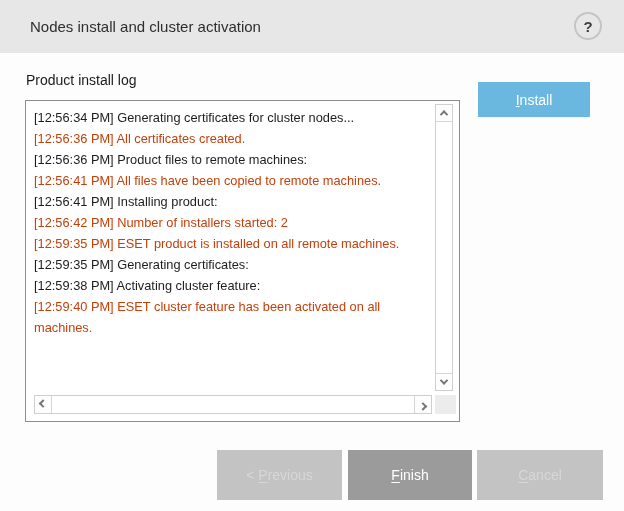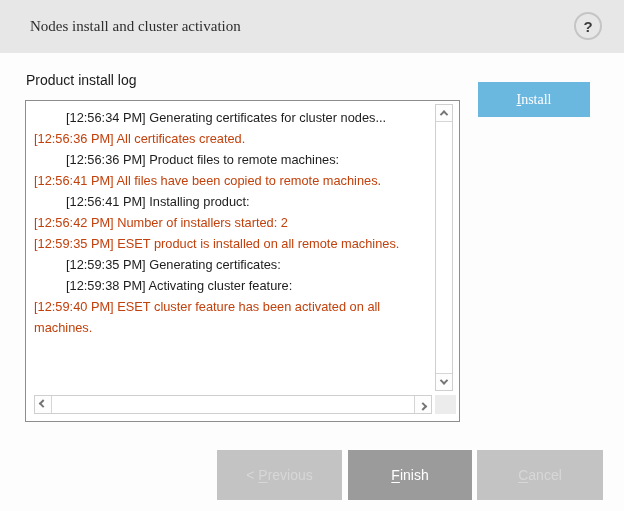--- a/index.html
+++ b/index.html
@@ -17,54 +17,54 @@
   }
 
   
   .titlebar {
     position: absolute; left: 0; top: 0; right: 0; height: 53px;
     background: #e7e7e7;
   }
   .titlebar h1 {
     position: absolute; left: 30px; top: 0; height: 53px;
     display: flex; align-items: center;
-    font-size: 15px; font-weight: 400; color: #2e2e2e; font-family: Liberation Serif, serif;
+    font-size: 15px; font-weight: 400; color: #2e2e2e;
   }
   .help-btn {
     position: absolute; right: 22px; top: 12px;
     width: 28px; height: 28px; border-radius: 50%;
     border: 2px solid #c5c5c5; background: transparent;
     color: #3c3c3c; font-size: 15px; font-weight: 700;
     display: flex; align-items: center; justify-content: center;
     cursor: pointer; line-height: 1;
   }
 
   
   .log-label {
     position: absolute; left: 26px; top: 72px;
     font-size: 14px; color: #1a1a1a;
   }
   .install-btn {
     position: absolute; left: 478px; top: 82px;
     width: 112px; height: 35px;
     border: none; background: #6ab7e0; color: #ffffff;
-    font-family: Liberation Serif, serif; font-size: 14px; cursor: pointer;
+    font-family: Liberation Sans, sans-serif; font-size: 14px; cursor: pointer;
   }
   .logbox {
     position: absolute; left: 25px; top: 100px;
     width: 435px; height: 322px;
     background: #ffffff; border: 1px solid #8d8d8d;
   }
   .log-content {
     position: absolute; left: 0; top: 0;
     width: 433px;
     padding: 6px 21px 0 8px;
     font-size: 12.8px; line-height: 21px;
   }
-  .log-line.info    { color: #1d1d1d; margin-left: 32px; }
+  .log-line.info    { color: #1d1d1d; }
   .log-line.success { color: #c2410c; }
 
   
   .vscroll {
     position: absolute; top: 3px; right: 6px;
     width: 18px; height: 287px;
     border: 1px solid #cfcfcf; background: #ffffff;
     display: flex; flex-direction: column;
   }
   .hscroll {

